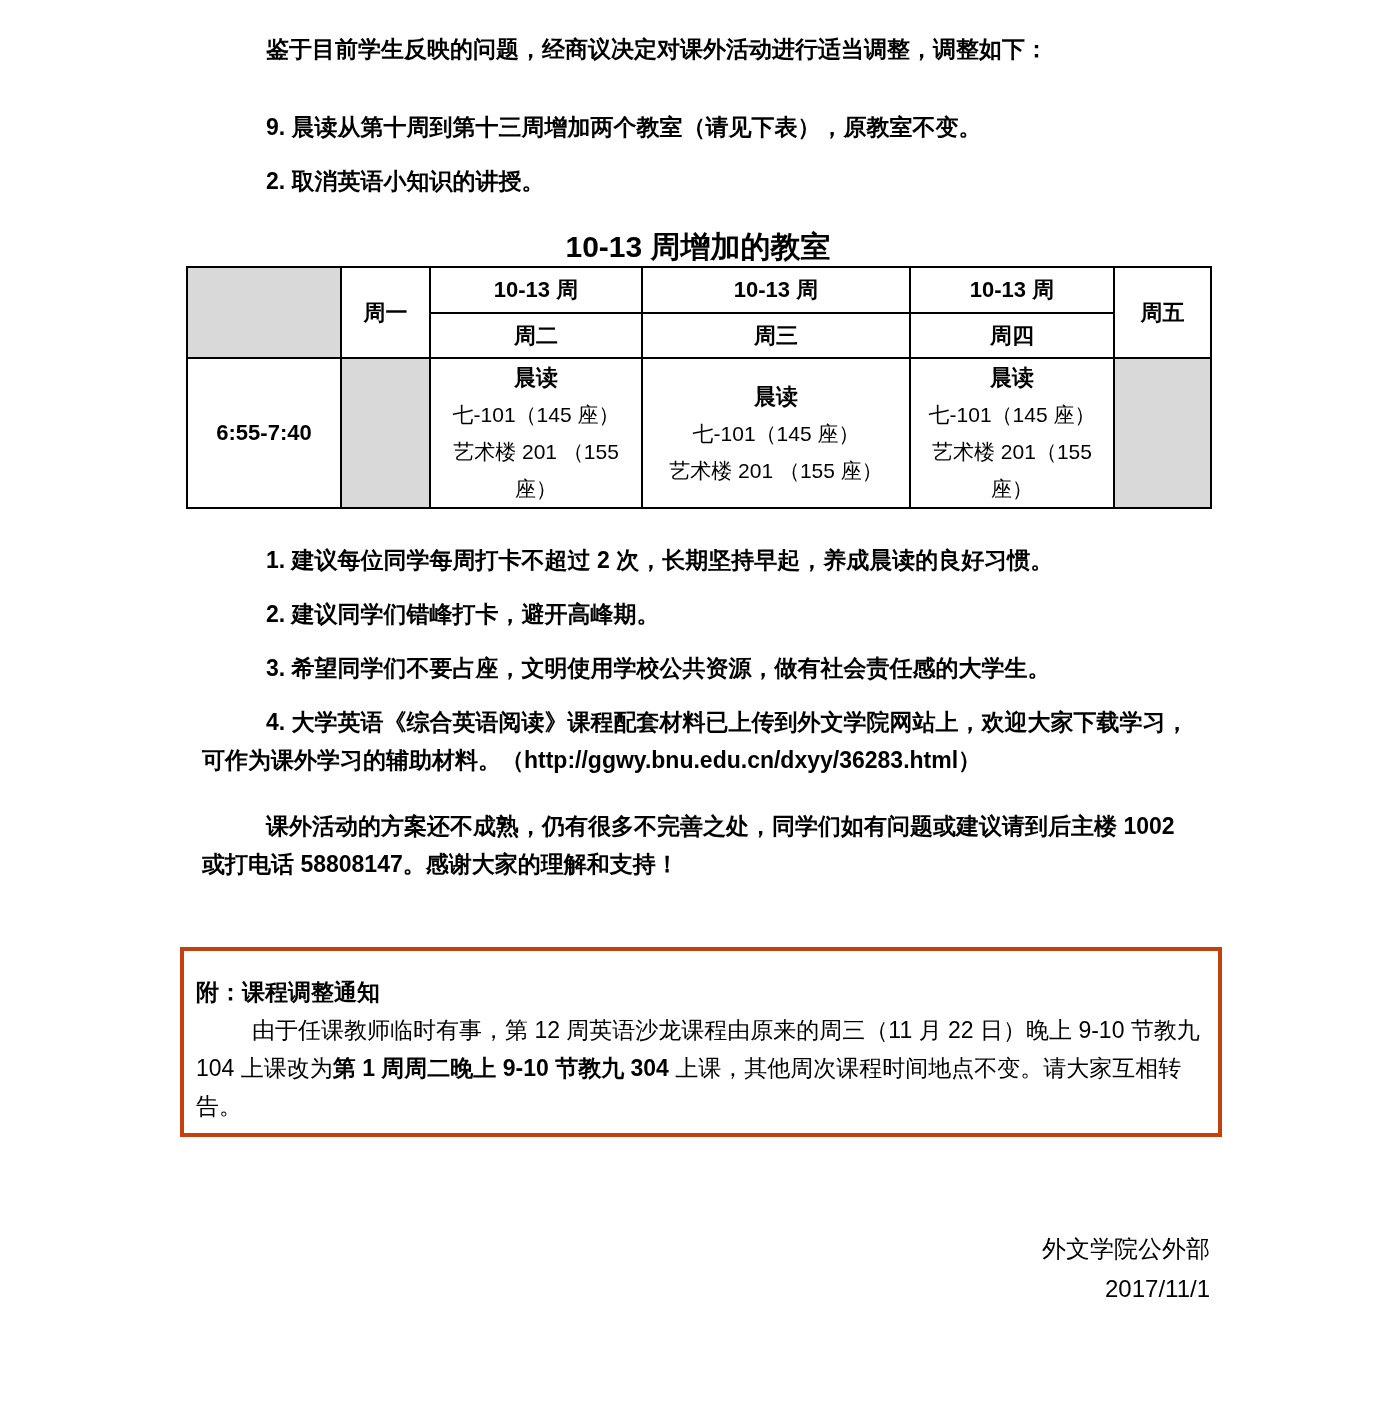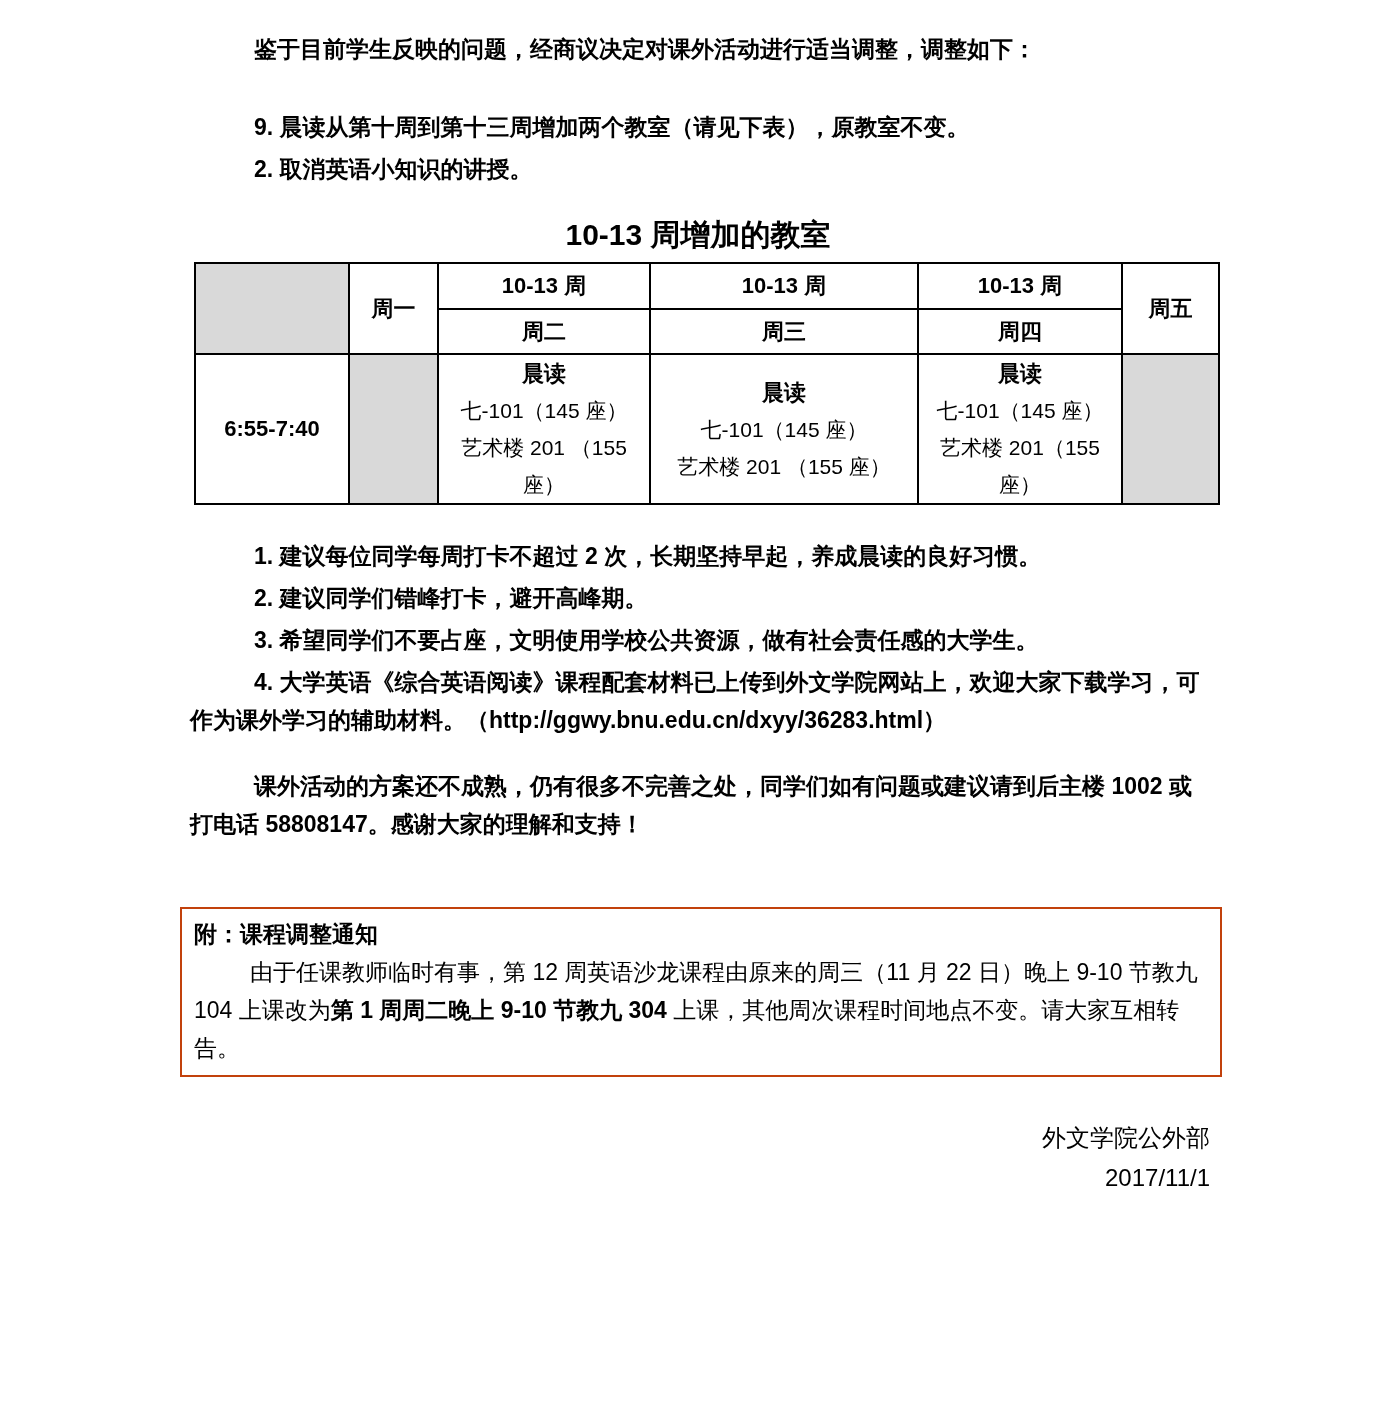--- a/index.html
+++ b/index.html
@@ -13,21 +13,21 @@
     font-family: "Liberation Sans", sans-serif;
     overflow: hidden;
   }
   .content {
     position: absolute;
     left: 186px;
     top: 0;
     width: 1024px;
   }
   .para {
-    margin: 4px;
+    margin: 16px;
     font-size: 23px;
     line-height: 38px;
     text-align: left;
   }
   .indent { text-indent: 64px; }
   .heavy { font-weight: 600; }
 
   .intro { margin-top: 30px; }
   .adj-first { margin-top: 40px; }
 
@@ -36,21 +36,21 @@
     font-size: 30px;
     line-height: 38px;
     font-weight: bold;
     text-align: center;
   }
 
   table.schedule {
     border-collapse: collapse;
     table-layout: fixed;
     width: 1024px;
-    margin: 8px;
+    margin: 0;
   }
   table.schedule td {
     border: 2px solid #000000;
     text-align: center;
     vertical-align: middle;
     padding: 0;
     font-size: 22px;
     overflow: hidden;
   }
   .row-h1 { height: 46px; }
@@ -63,39 +63,39 @@
   .cell-line.act { font-weight: bold; font-size: 22px; }
 
   .sug-head { margin-top: 45px; font-weight: bold; }
   .sug-first { margin-top: 32px; }
   .closing { margin-top: 28px; }
 
   .attachment {
     margin-top: 64px;
     margin-left: -6px;
     width: 1042px;
-    border: 2px solid #c2410c;
-    padding: 6px 12px 8px 12px;
+    border: 4px solid #c2410c;
+    padding: 22px 12px 8px 12px;
   }
   .attachment .att-head {
     font-size: 23px;
     line-height: 38px;
     font-weight: bold;
     margin: 0;
   }
   .attachment .att-body {
     font-size: 23px;
     line-height: 38px;
     margin: 0;
     text-indent: 56px;
   }
   .att-bold { font-weight: bold; }
 
   .signature {
-    margin-top: 41px;
+    margin-top: 92px;
     text-align: right;
   }
   .sig-org {
     font-family: "Liberation Serif", serif;
     font-size: 24px;
     line-height: 40px;
     margin: 0;
   }
   .sig-date {
     font-family: "Liberation Sans", sans-serif;

